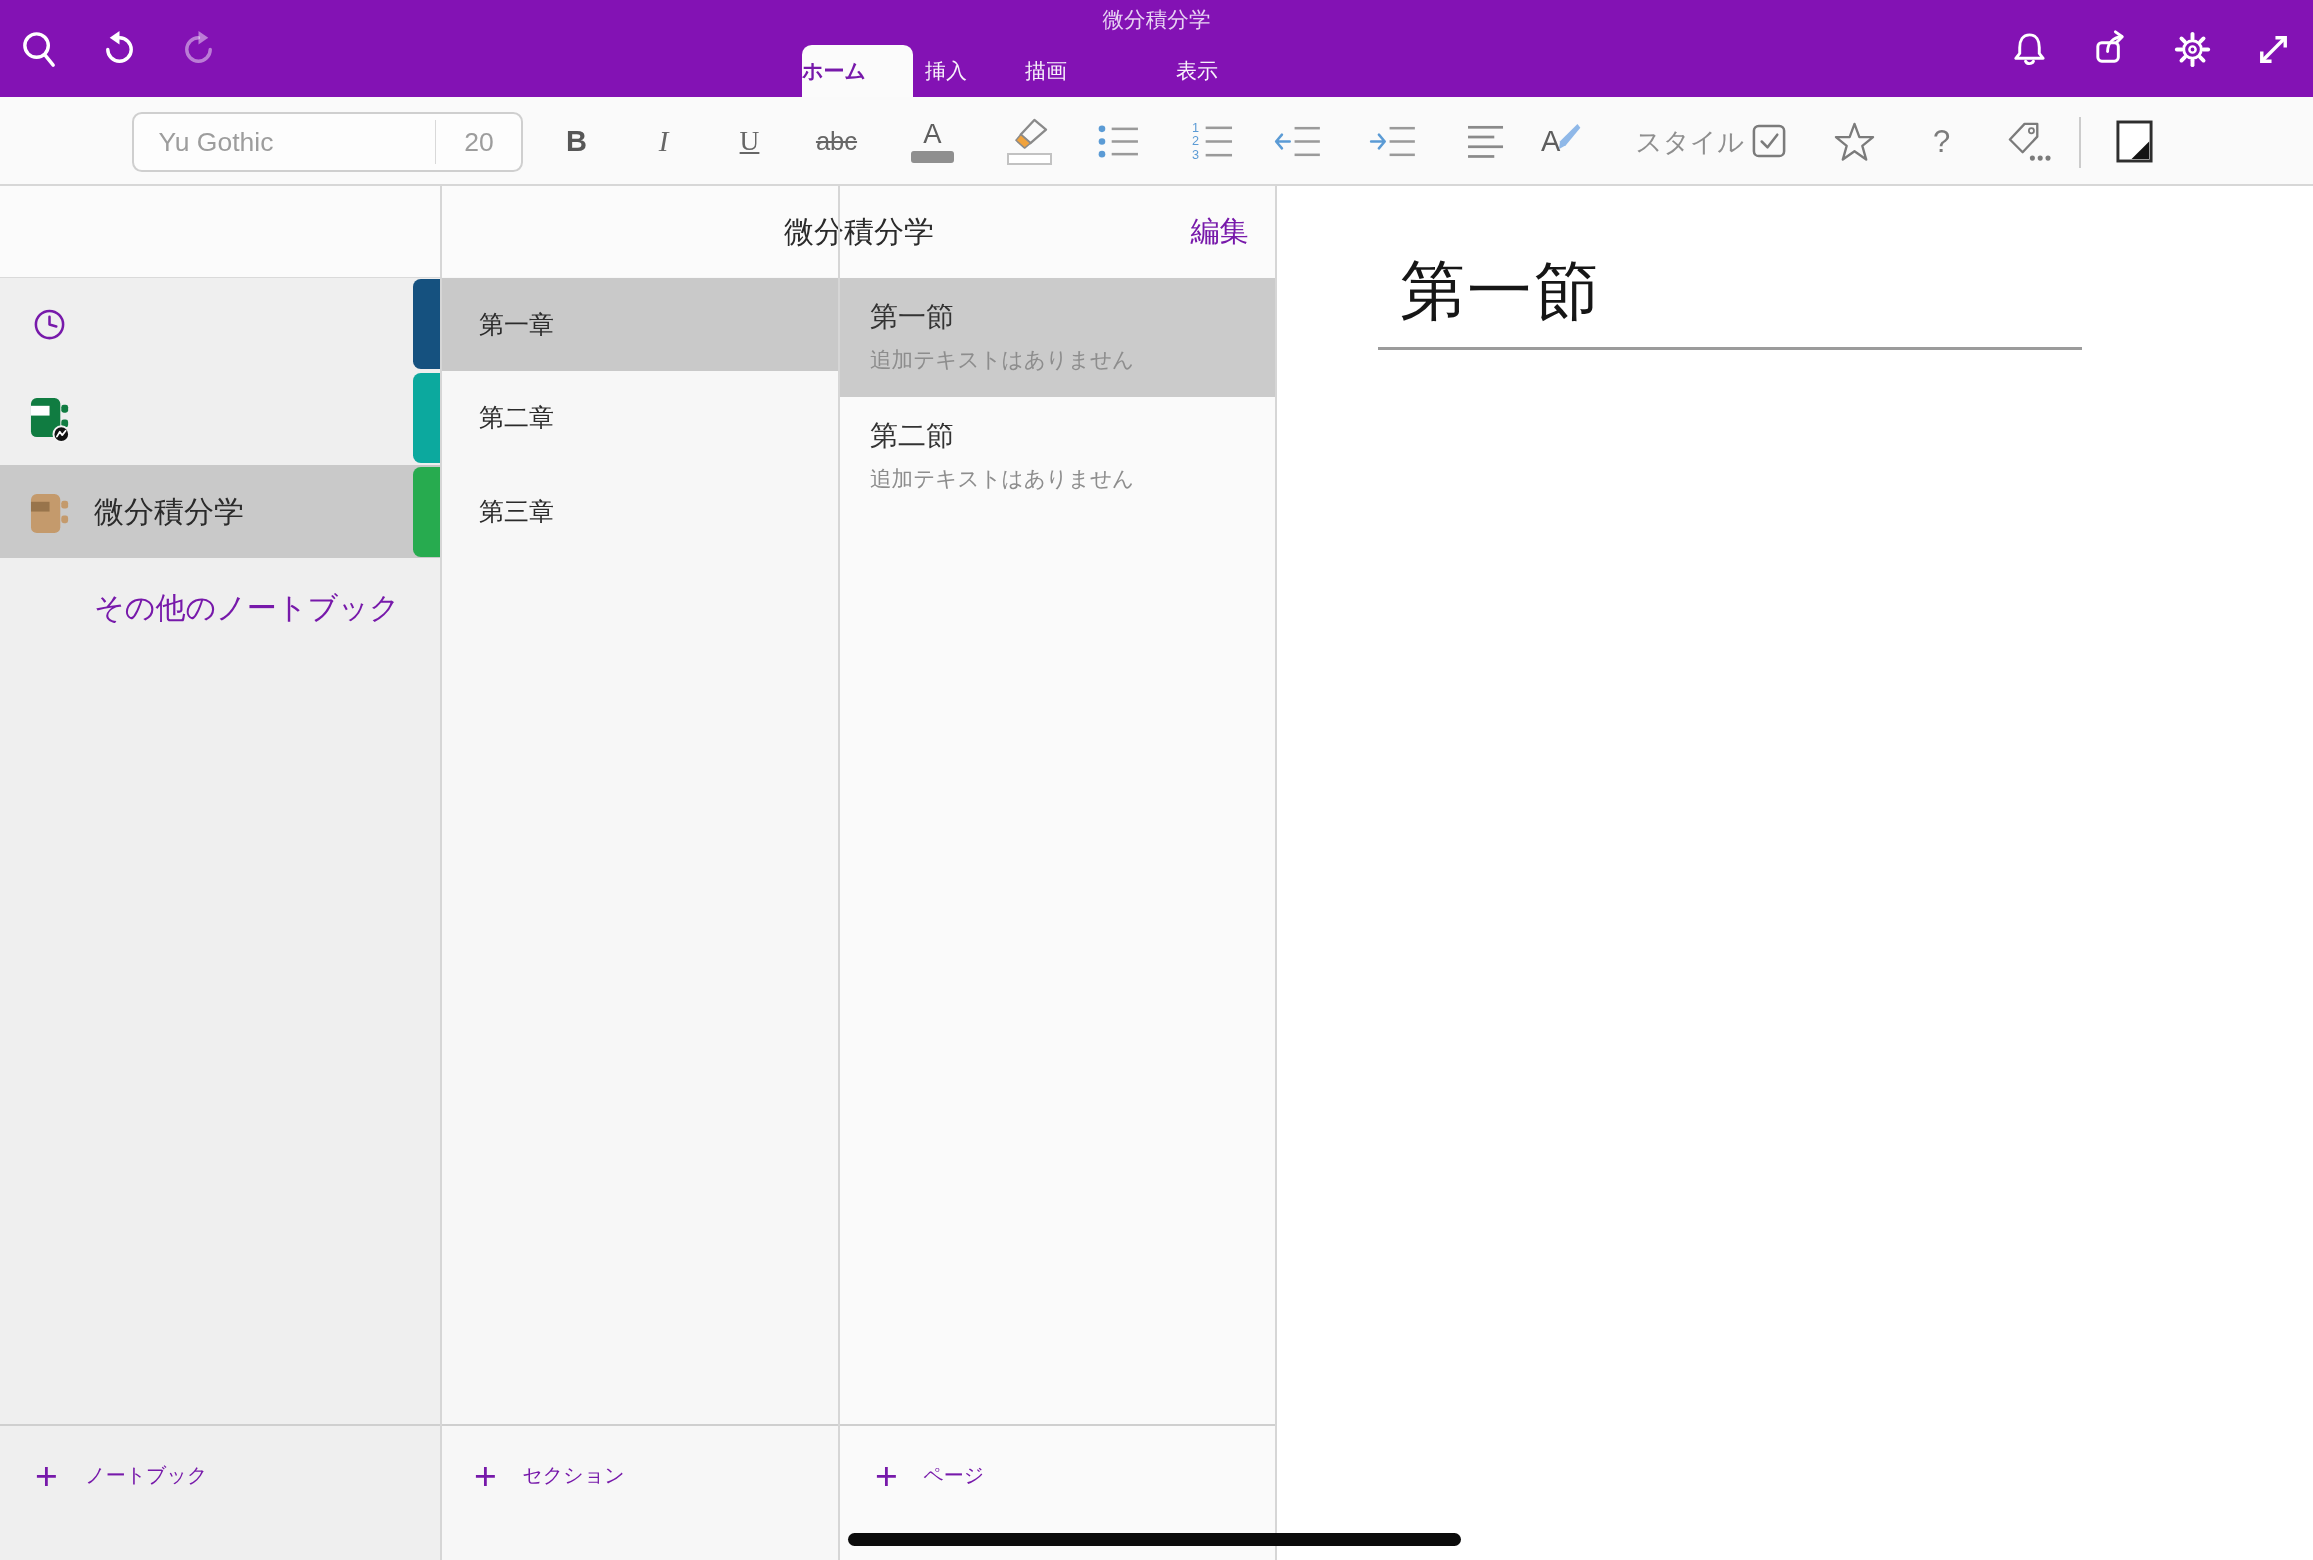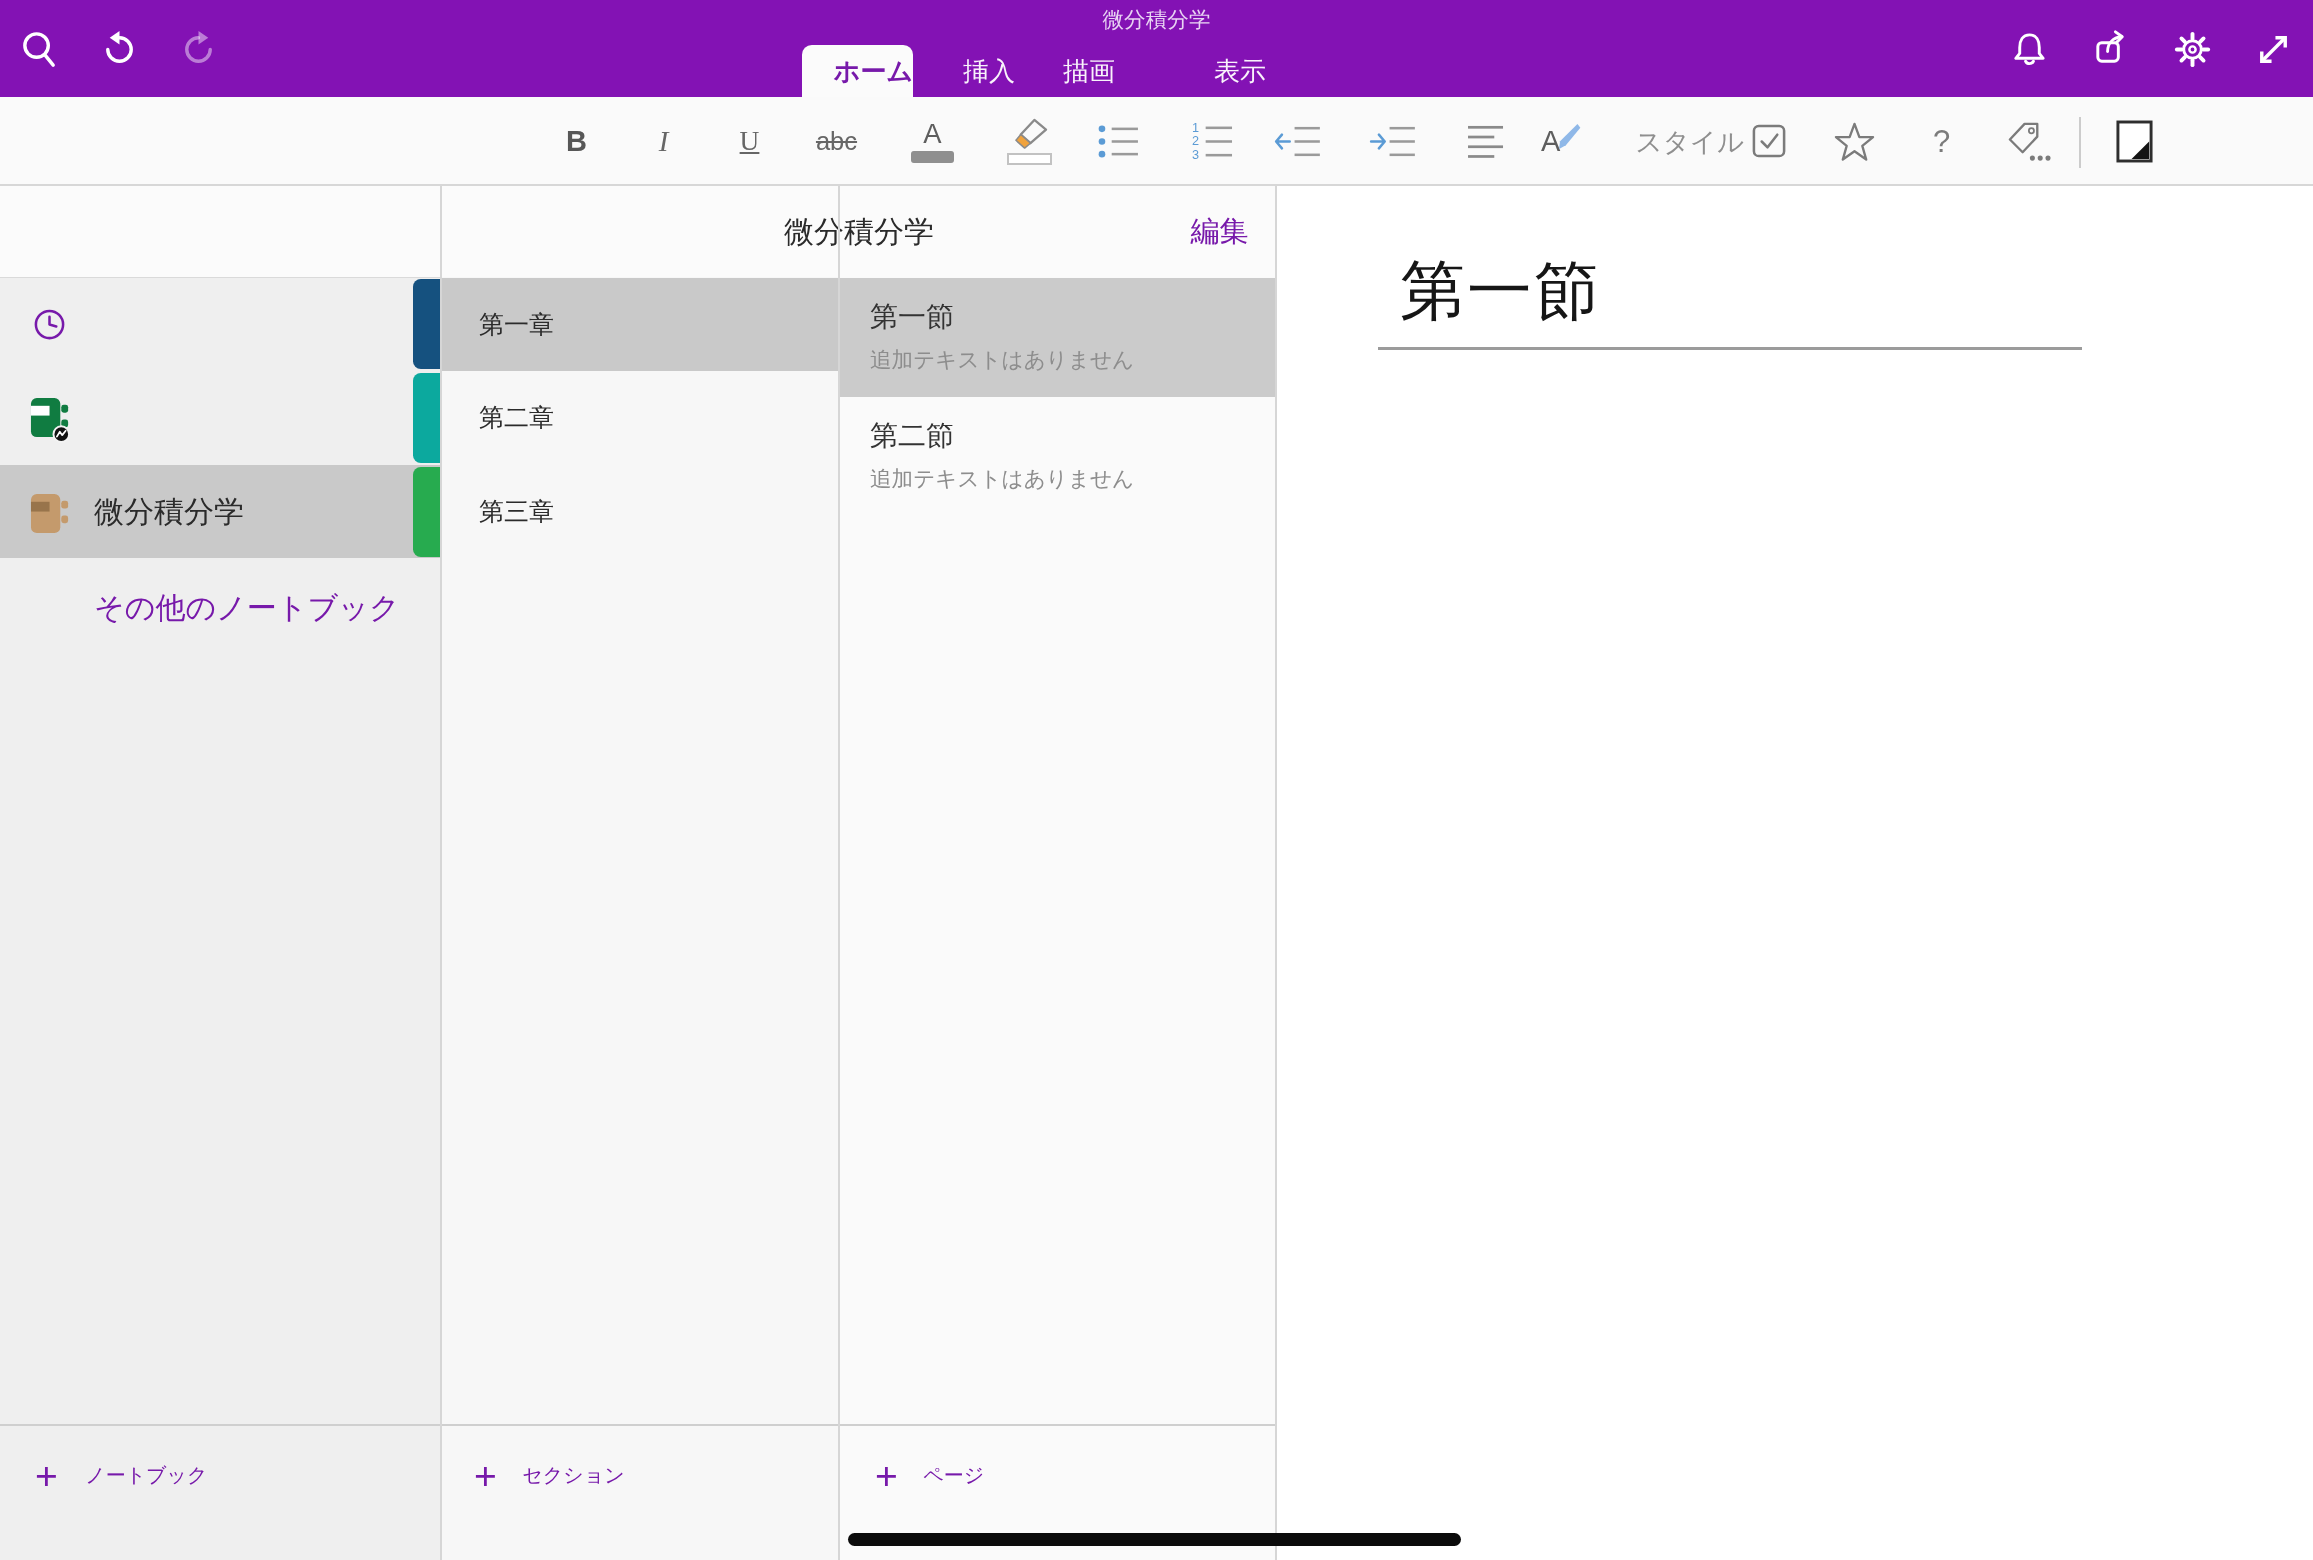--- a/index.html
+++ b/index.html
@@ -13,21 +13,21 @@
   }
   *{box-sizing:border-box; margin:0; padding:0;}
   html,body{width:2313px;height:1560px;}
   body{font-family:"Liberation Sans","DejaVu Sans",sans-serif; position:relative; background:#fff; overflow:hidden;}
   .abs{position:absolute;}
 
   
   .topbar{left:0;top:0;width:2313px;height:97px;background:var(--top-bar);}
   .doc-title{left:0;top:4.9px;width:2313px;text-align:center;font-size:21.6px;color:var(--title-light);}
   .tb-icon{top:28px;width:43px;height:43px;display:flex;align-items:center;justify-content:center;}
-  .tab{display:flex;align-items:center;justify-content:flex-end;font-size:26px;color:rgba(255,255,255,.95);}
+  .tab{display:flex;align-items:center;justify-content:flex-start;font-size:21px;color:rgba(255,255,255,.95);}
   .tab-active{background:#FBFBFB;border-radius:9.8px 9.8px 0 0;color:var(--accent);font-weight:bold;}
   .tab-class{background:var(--class-tab);border-radius:11.8px 11.8px 0 0;}
 
   
   .toolbar{left:0;top:97px;width:2313px;height:89px;background:var(--toolbar-bg);border-bottom:2px solid #D7D7D7;}
   .fontbox{left:132px;top:14.7px;width:391px;height:60px;border:2px solid #CFCFCF;border-radius:9.8px;background:#FDFDFD;}
   .fontname{left:24.5px;top:0;height:56px;line-height:56px;font-size:26.5px;color:#9D9D9D;}
   .fontdiv{left:301px;top:5.9px;width:1px;height:44px;background:#D9D9D9;}
   .fontsize{left:302px;top:0;width:86px;height:56px;line-height:56px;text-align:center;font-size:26.5px;color:#9D9D9D;}
   .slot{top:0;height:89px;width:59px;display:flex;align-items:center;justify-content:center;flex-direction:column;}
@@ -147,20 +147,25 @@
   <div class="abs tb-icon" style="left:2252px">
     <svg width="43" height="43" viewBox="0 0 44 44">
         <line x1="10" y1="34" x2="34" y2="10" stroke="#fff" stroke-width="3.5"></line>
         <path d="M24 10 H34 V20" fill="none" stroke="#fff" stroke-width="3.5"></path>
         <path d="M20 34 H10 V24" fill="none" stroke="#fff" stroke-width="3.5"></path>
       </svg>
   </div>
 </div>
 
 <div class="abs toolbar">
+  <div class="abs fontbox">
+    <span class="abs fontname">Yu Gothic</span>
+    <span class="abs fontdiv"></span>
+    <span class="abs fontsize">20</span>
+  </div>
 
   <div class="abs slot" style="left:547px">
       <span class="g-bold">B</span>
     </div>
   <div class="abs slot" style="left:634px">
       <span class="g-italic">I</span>
     </div>
   <div class="abs slot" style="left:720px">
       <span class="g-under">U</span>
     </div>

